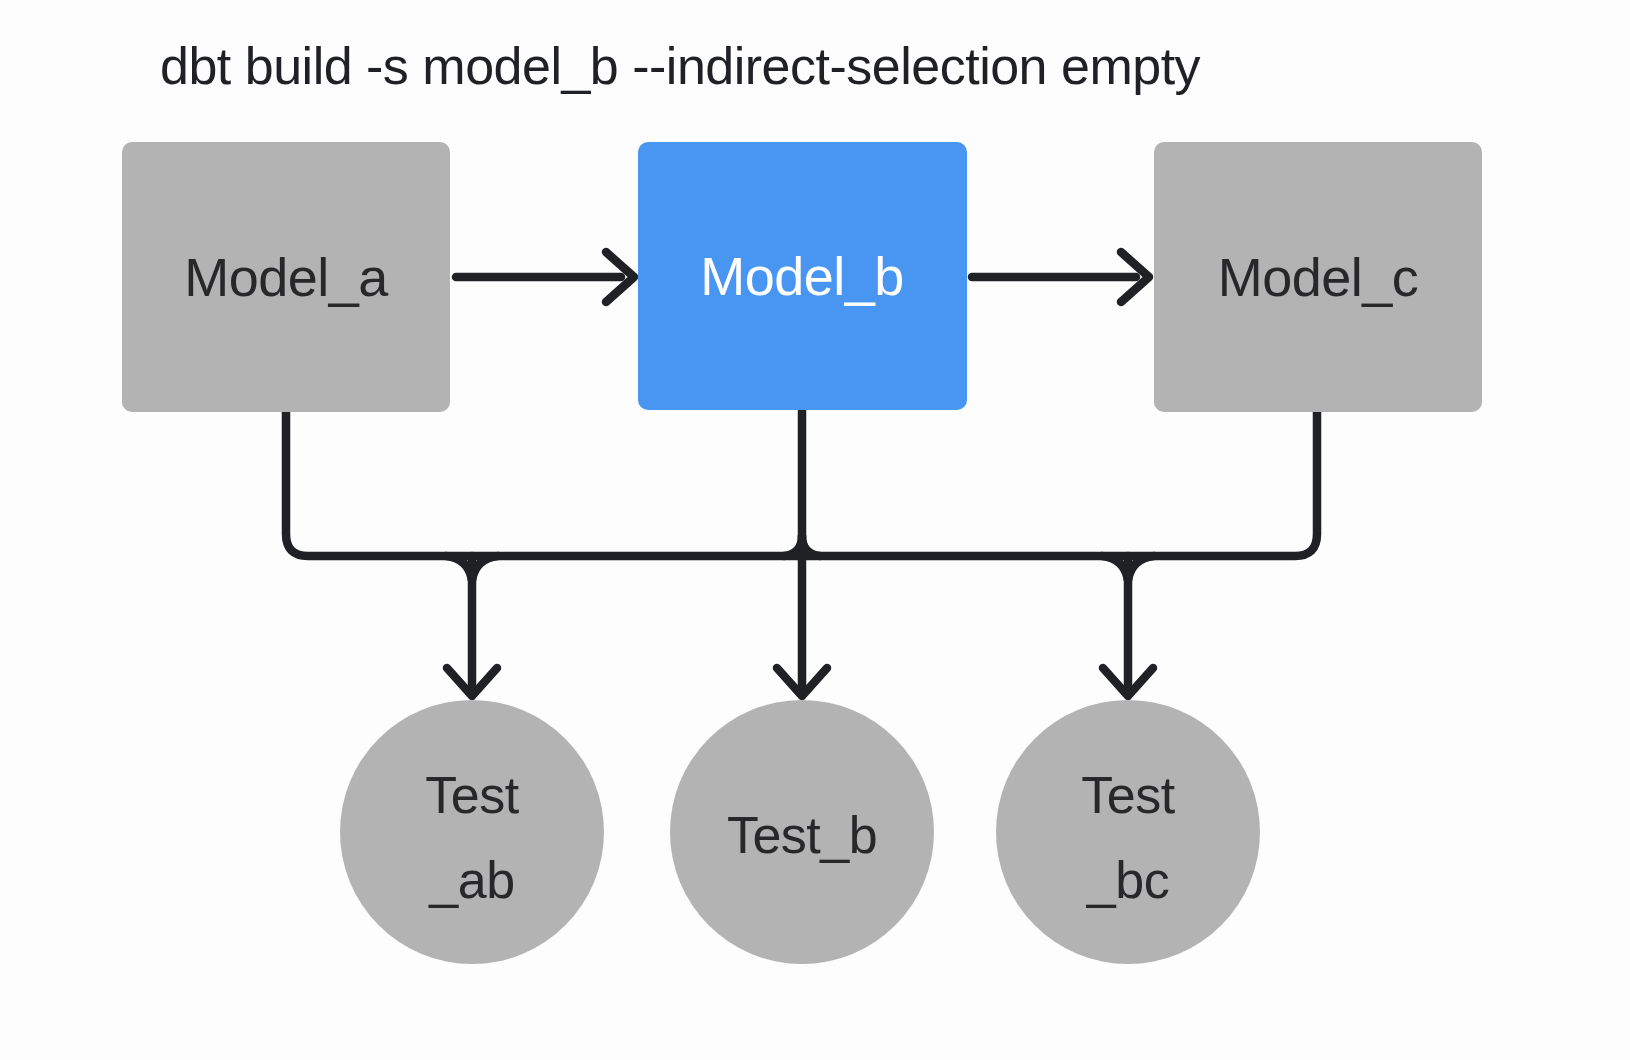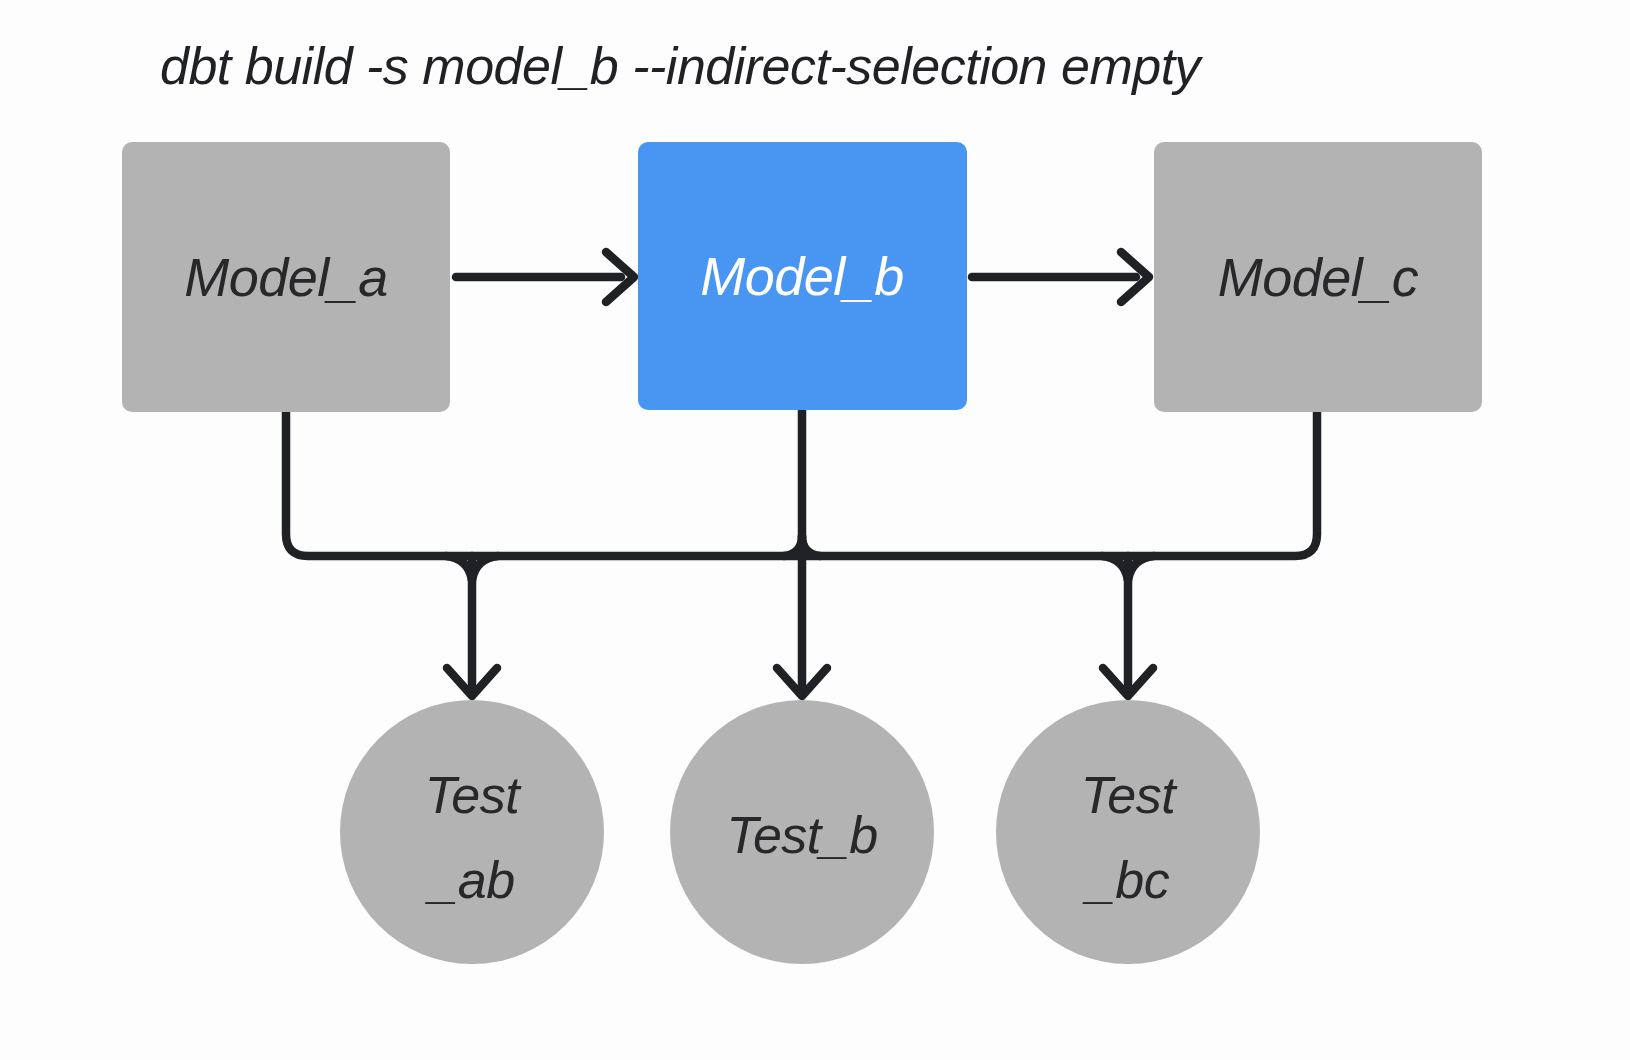--- a/index.html
+++ b/index.html
@@ -7,21 +7,20 @@
     padding: 0;
     width: 1630px;
     height: 1060px;
     background: #fdfdfd;
     overflow: hidden;
     font-family: "Liberation Sans", sans-serif;
   }
   #canvas-wrap {
     width: 1523px;
     height: 1060px;
-    font-style: italic;
   }
   svg {
     display: block;
   }
   text {
     font-family: "Liberation Sans", sans-serif;
   }
   .title-text {
     font-size: 52px;
     font-weight: 500;

